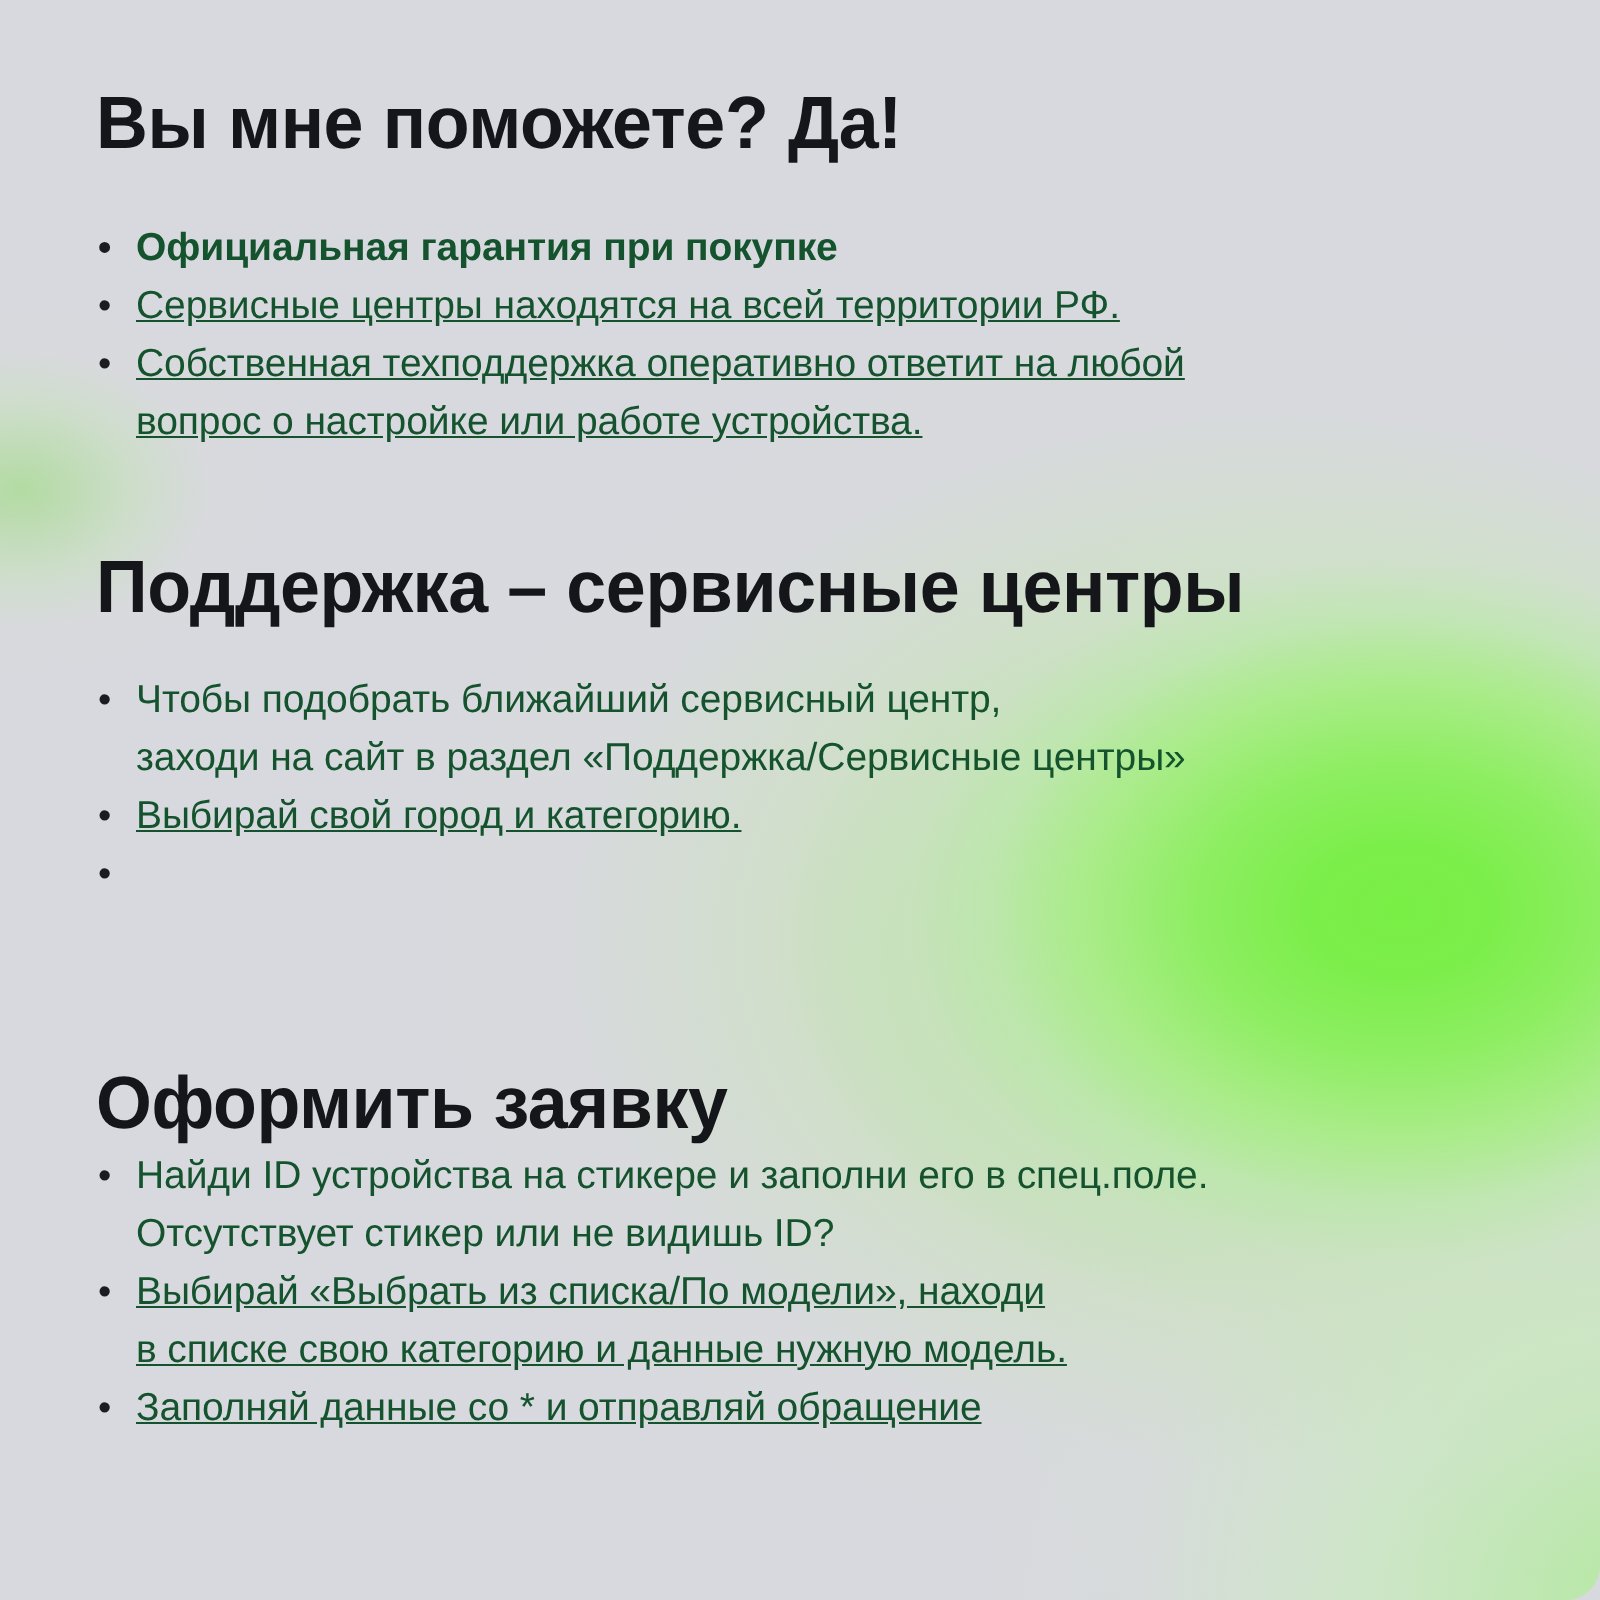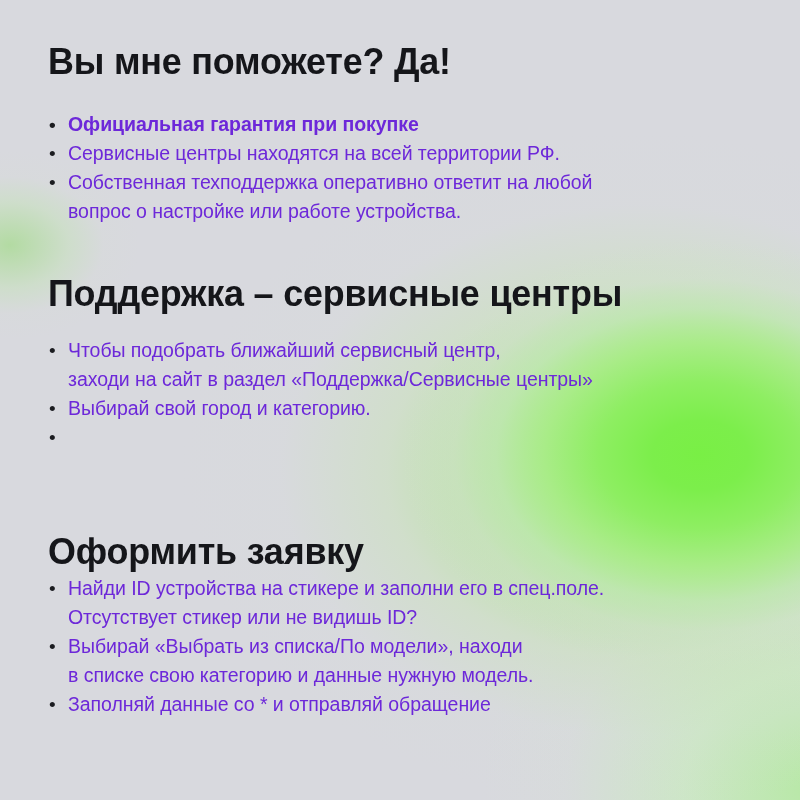--- a/index.html
+++ b/index.html
@@ -15,20 +15,21 @@
     background: #d8d9de;
   }
 
   #slide {
     position: relative;
     width: 800px;
     height: 800px;
     box-sizing: border-box;
     background-color: #d8d9de;
     overflow: hidden;
+    border-radius: 17px;
   }
 
   
   .bg-layer {
     position: absolute;
     inset: 0;
     pointer-events: none;
   }
   
   .glow-core {
@@ -114,27 +115,27 @@
     padding: 0;
   }
   #section-0 .bullets { margin-top: 26px; }
   #section-1 .bullets { margin-top: 20px; }
   #section-2 .bullets { }
 
   .bullet {
     position: relative;
     padding-left: 20px;
     margin: 0 0 0 0;
-    color: #6d28d9;
+    color: #14532d;
     font-size: 19.5px;
     line-height: 29px;
     font-weight: 400;
     letter-spacing: -0.05px;
   }
-  .bullet + .bullet { margin-top: 0; }
+  .bullet + .bullet { margin-top: 0; text-decoration: underline; }
 
   .bullet::before {
     content: "\2022";
     position: absolute;
     left: 1px;
     top: 0;
     font-size: 19px;
     line-height: 29px;
     color: #1b1c20;
   }

